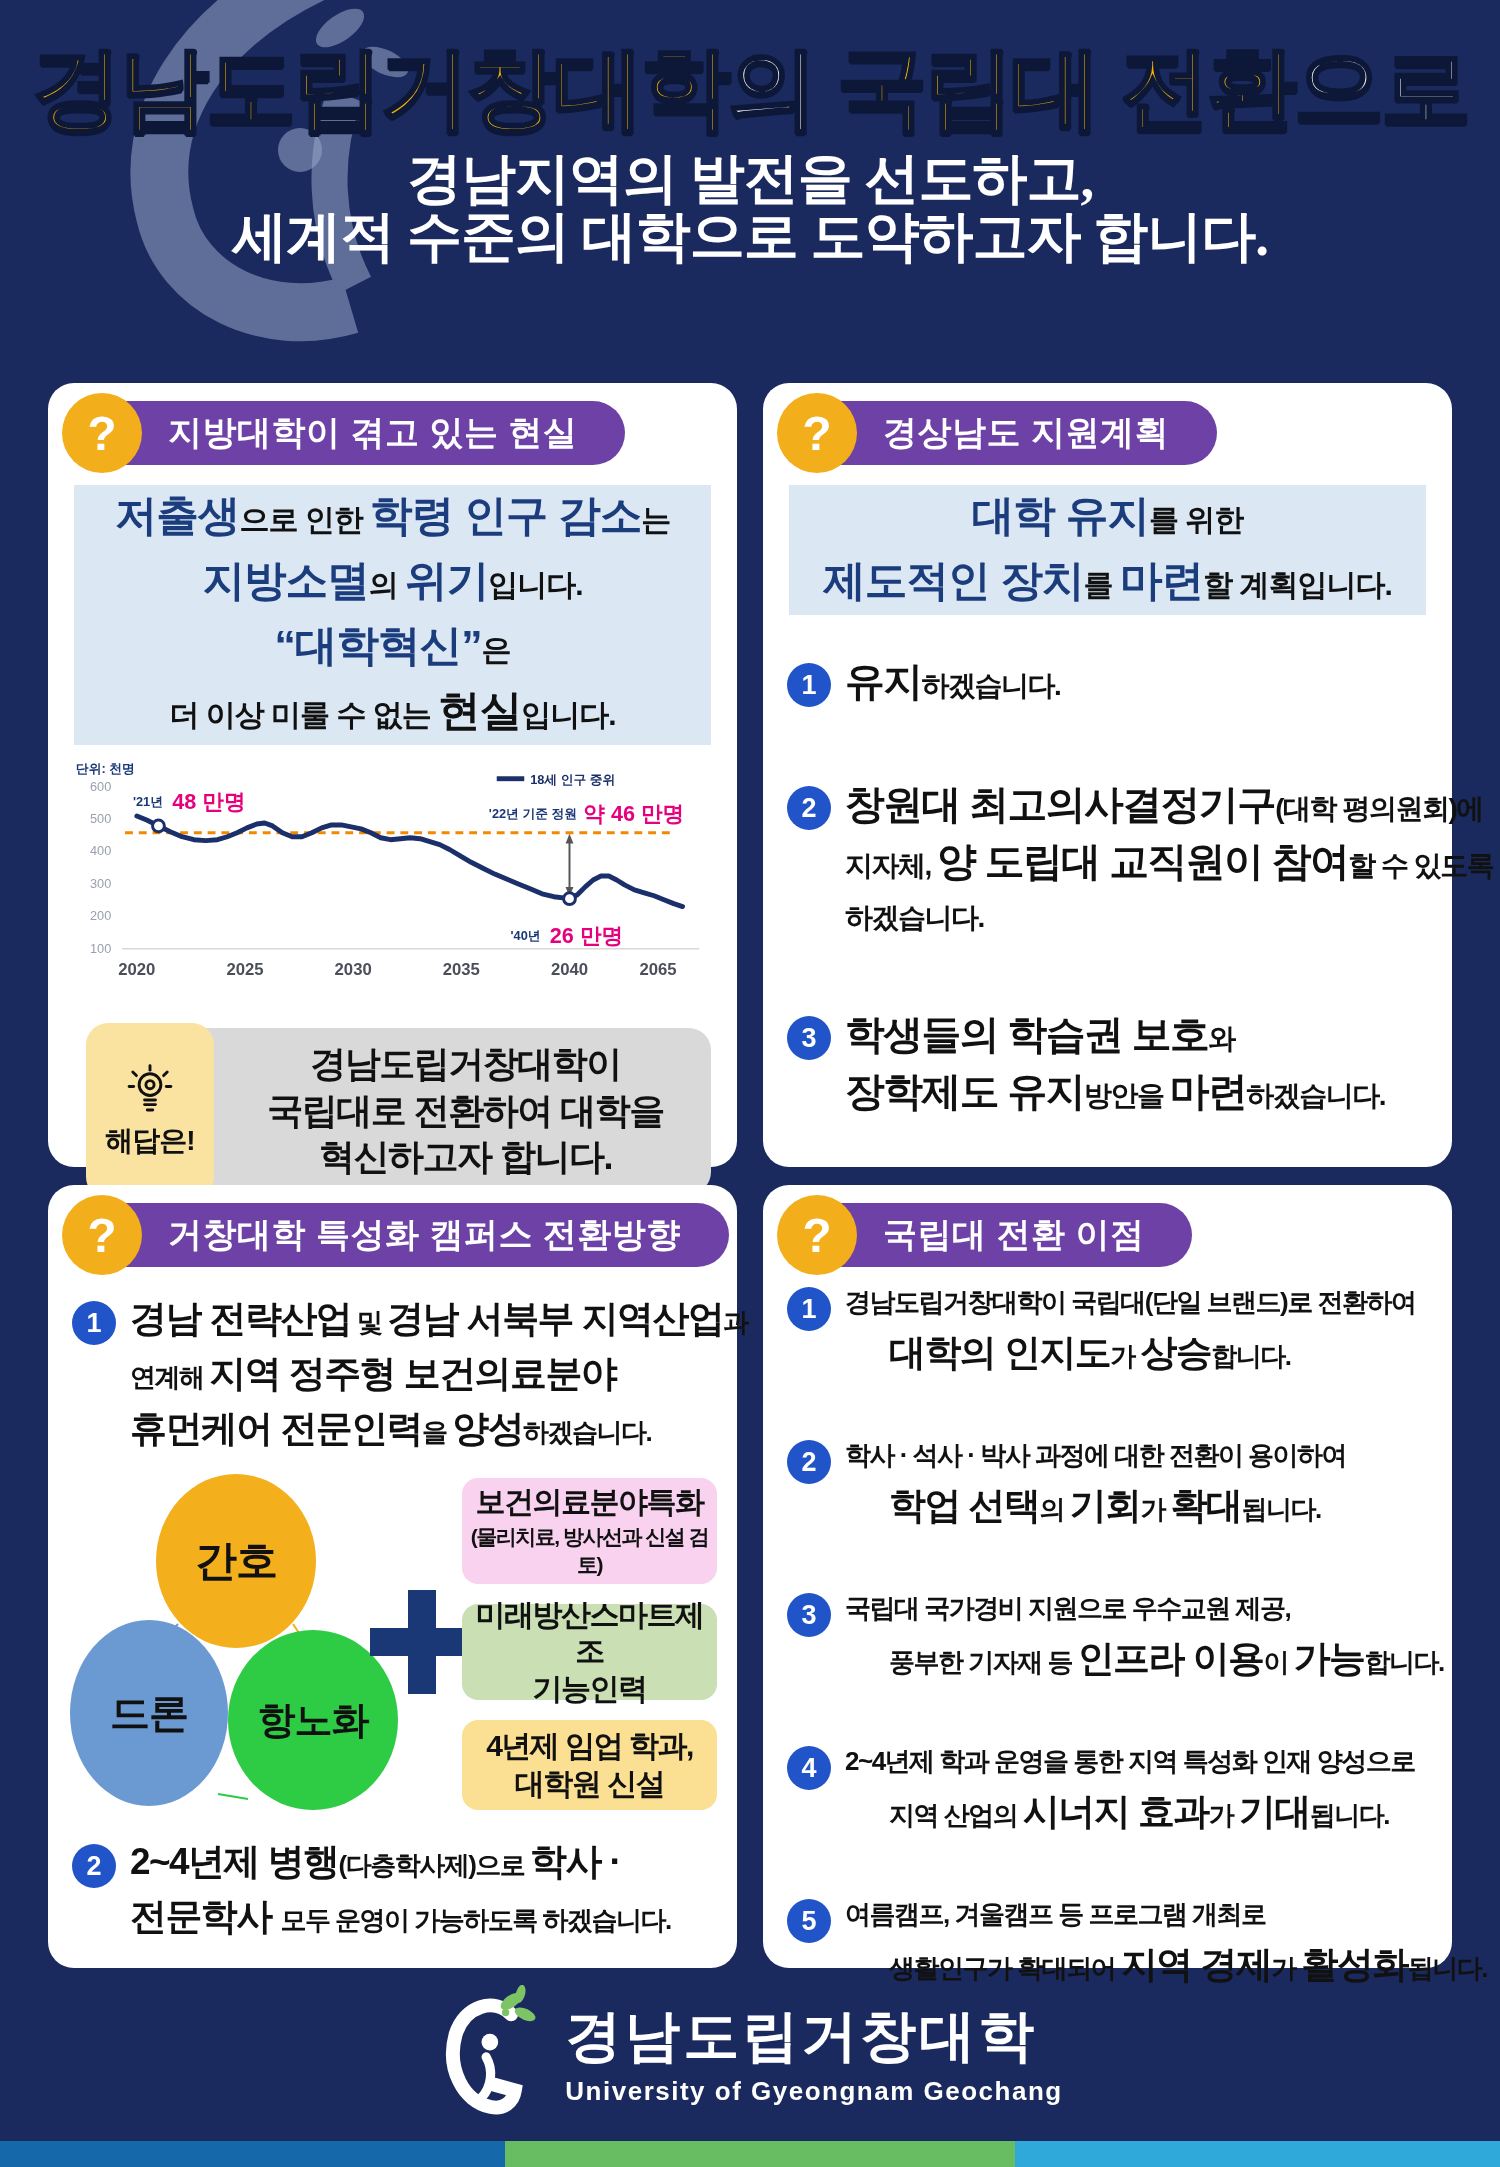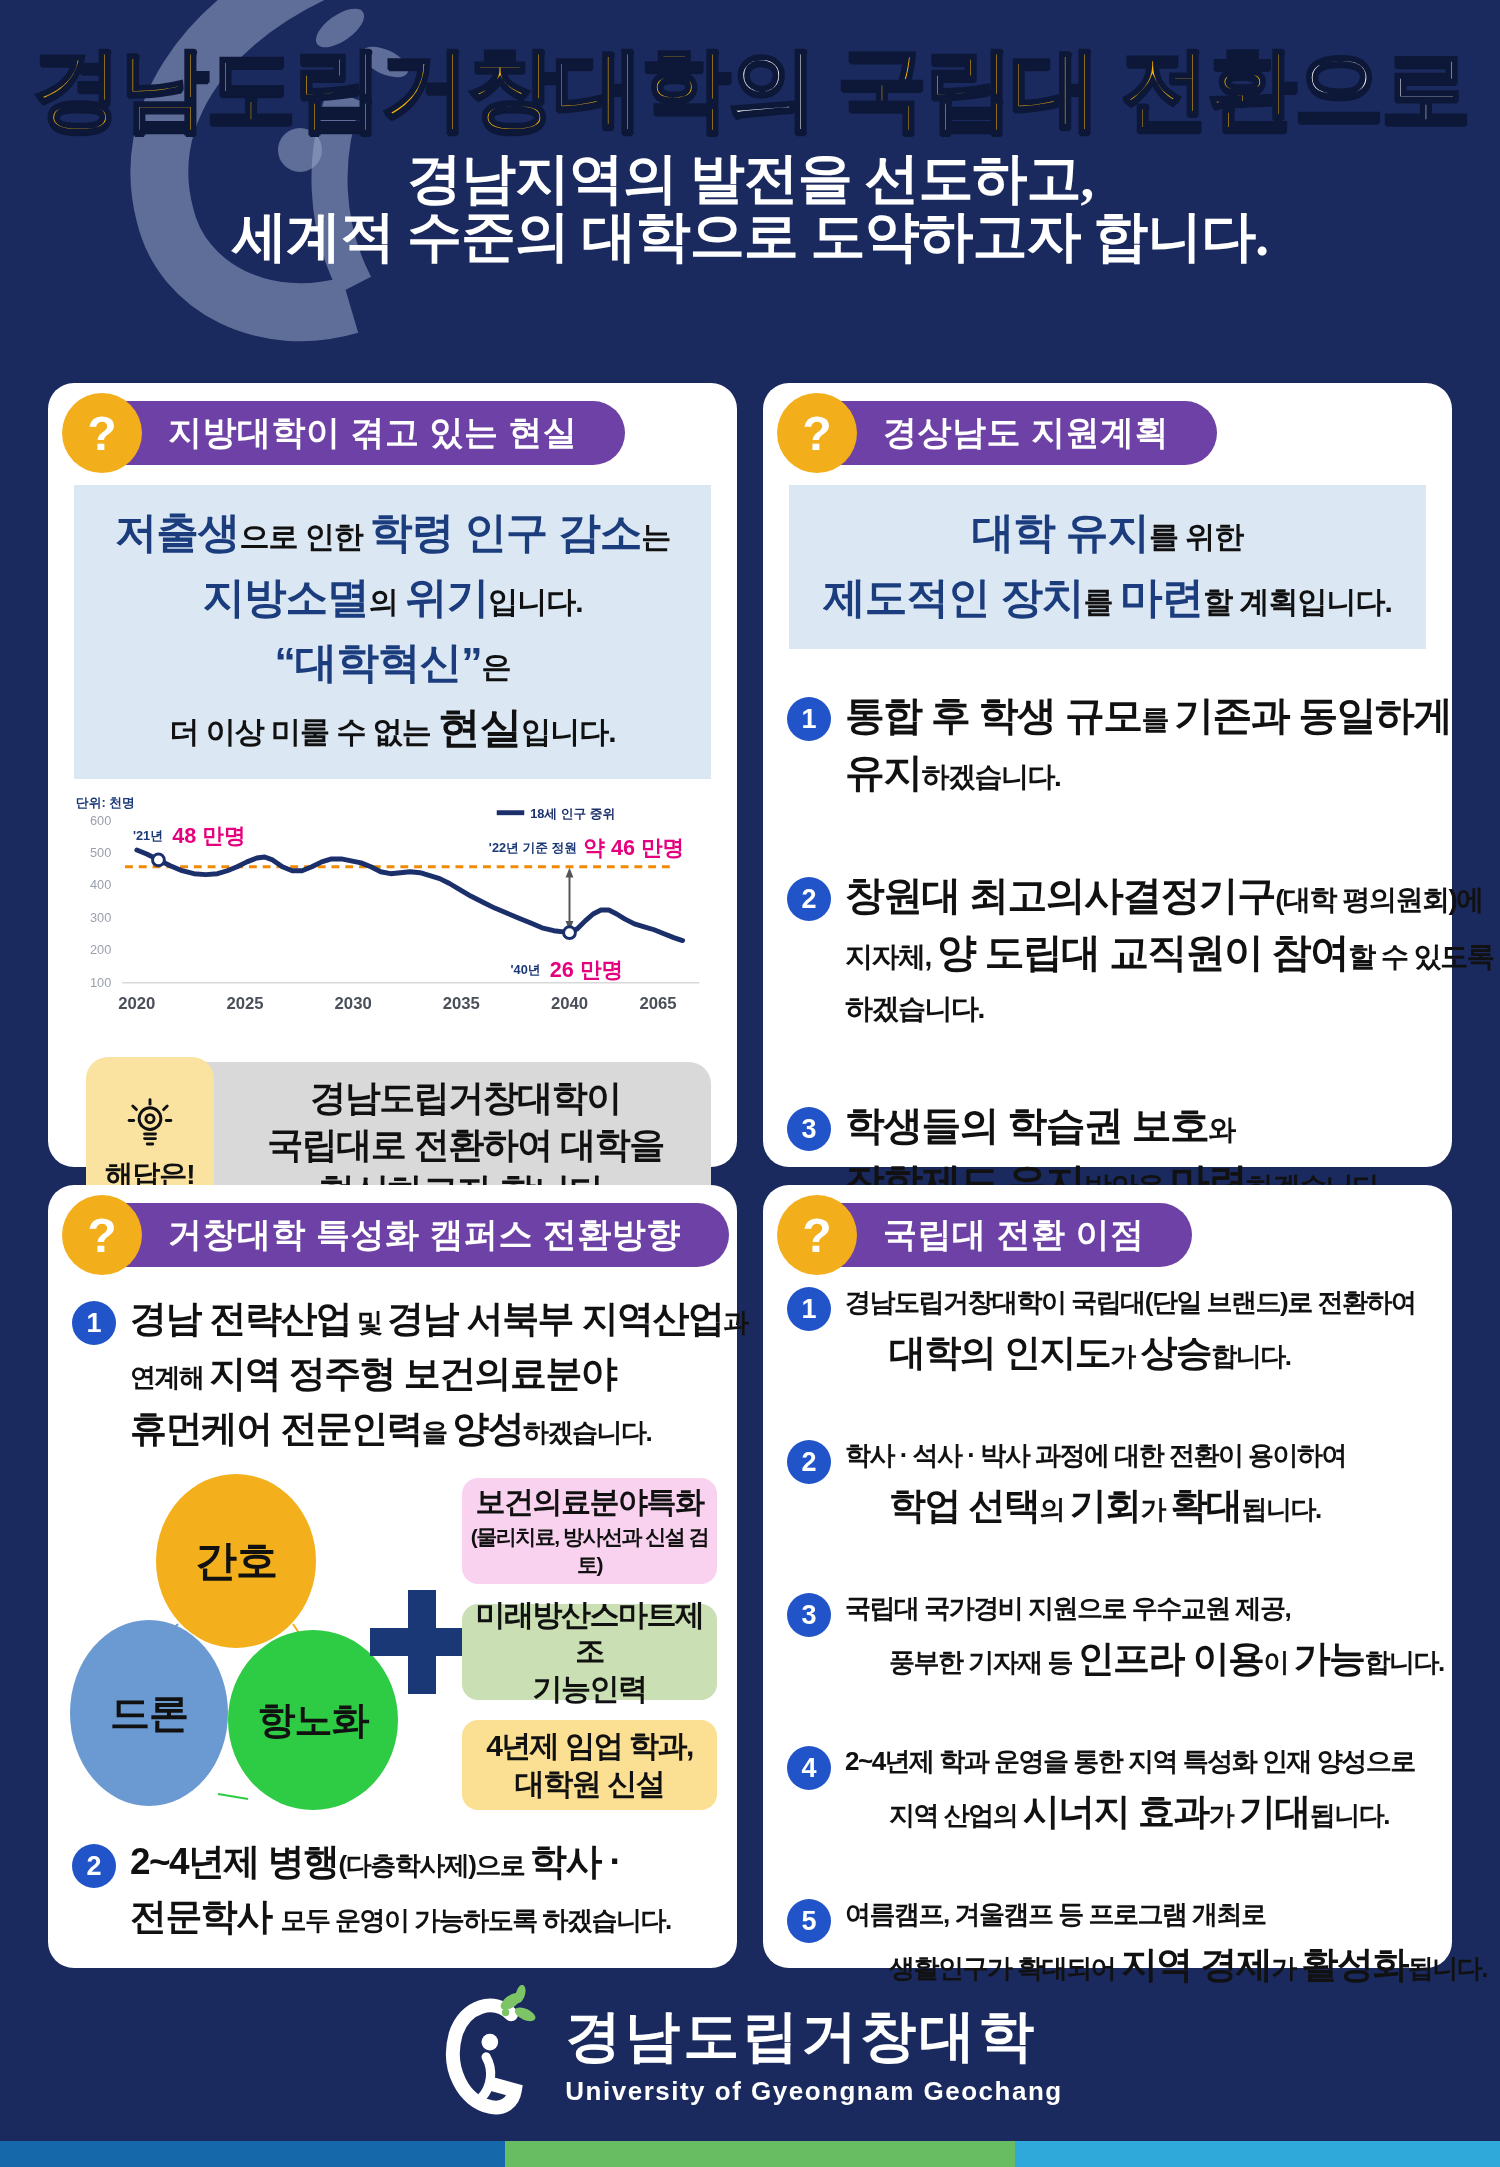--- a/index.html
+++ b/index.html
@@ -35,21 +35,21 @@
     position:relative;display:inline-flex;align-items:center;
     margin:18px 0 0 16px;height:64px;background:#6d41a5;border-radius:36px;
     padding:0 48px 0 104px;
   }
   .pill .q{
     position:absolute;left:-2px;top:-8px;width:80px;height:80px;background:#f3ae1b;
     border-radius:50%;display:flex;align-items:center;justify-content:center;
     color:#fff;font-size:48px;font-weight:800;
   }
   .pill .label{color:#fff;font-size:34px;font-weight:800;letter-spacing:0.5px;white-space:nowrap;}
-  .bluebox{margin:20px 26px 0;background:#dbe8f4;text-align:center;padding:17px 4px;}
+  .bluebox{margin:20px 26px 0;background:#dbe8f4;text-align:center;padding:0 4px;}
   .box-line{font-size:30px;font-weight:700;color:#111;line-height:60px;letter-spacing:-1px;white-space:nowrap;}
   .box-line .seg-hl{color:#1c3d7d;font-size:1.42em;font-weight:800;}
   .box-line .seg-bb{color:#111;font-size:1.42em;font-weight:800;}
   .num-item{display:flex;align-items:flex-start;margin:0 18px 0 24px;}
   .badge{
     flex:0 0 auto;width:44px;height:44px;border-radius:50%;background:#2153c9;color:#fff;
     font-size:27px;font-weight:800;display:flex;align-items:center;justify-content:center;margin-top:8px;
   }
   .nbody{margin-left:14px;min-width:0;}
   .item-line{font-size:28px;font-weight:700;color:#111;letter-spacing:-1.5px;line-height:52px;white-space:nowrap;}
@@ -212,21 +212,20 @@
     <span class="q">?</span>
     <span class="label">경상남도 지원계획</span>
   </div>
   <div class="bluebox">
     <div class="box-line"><span class="seg-hl">대학 유지</span><span class="seg-n">를 위한</span></div>
     <div class="box-line"><span class="seg-hl">제도적인 장치</span><span class="seg-n">를 </span><span class="seg-hl">마련</span><span class="seg-n">할 계획입니다.</span></div>
   </div>
   <div class="num-item mt40">
     <div class="badge">1</div>
     <div class="nbody">
-      <div class="item-line"><span class="seg-bb">통합 후 학생 규모</span><span class="seg-n">를 </span><span class="seg-bb">기존과 동일하게</span></div>
       <div class="item-line"><span class="seg-bb">유지</span><span class="seg-n">하겠습니다.</span></div>
     </div>
   </div>
   <div class="num-item mt66">
     <div class="badge">2</div>
     <div class="nbody">
       <div class="item-line"><span class="seg-bb">창원대 최고의사결정기구</span><span class="seg-n">(대학 평의원회)에</span></div>
       <div class="item-line"><span class="seg-n">지자체, </span><span class="seg-bb">양 도립대 교직원이 참여</span><span class="seg-n">할 수 있도록</span></div>
       <div class="item-line"><span class="seg-n">하겠습니다.</span></div>
     </div>

